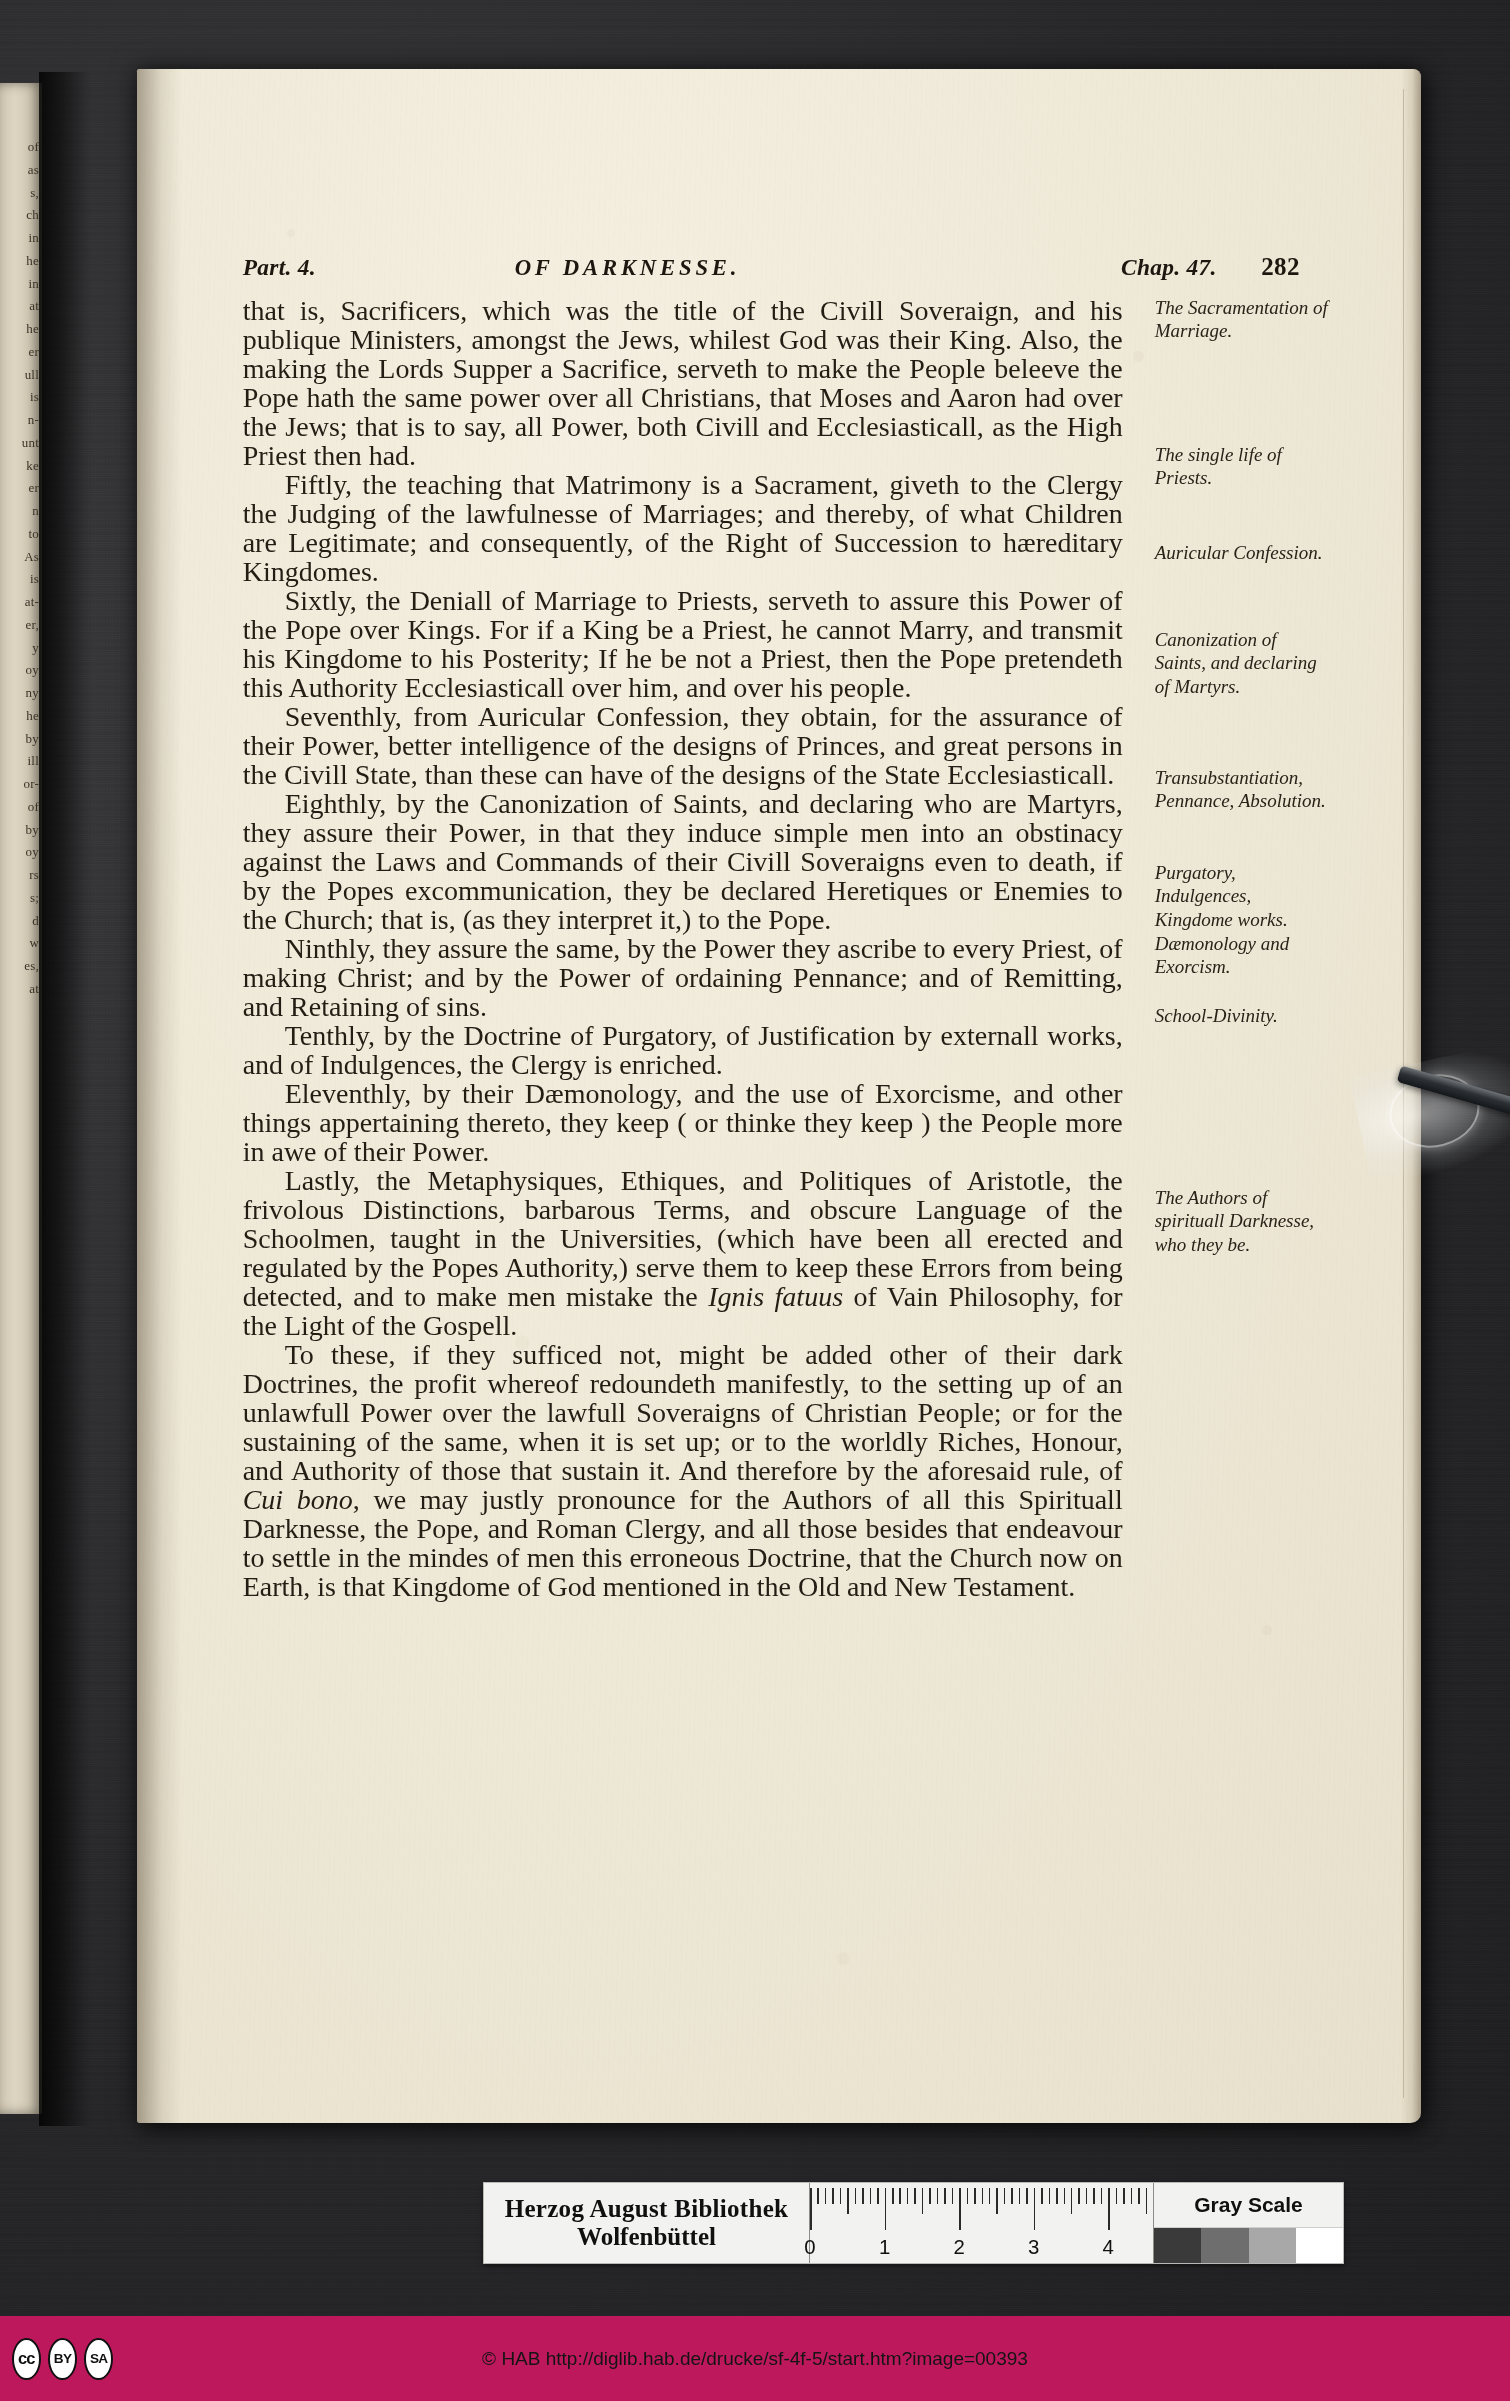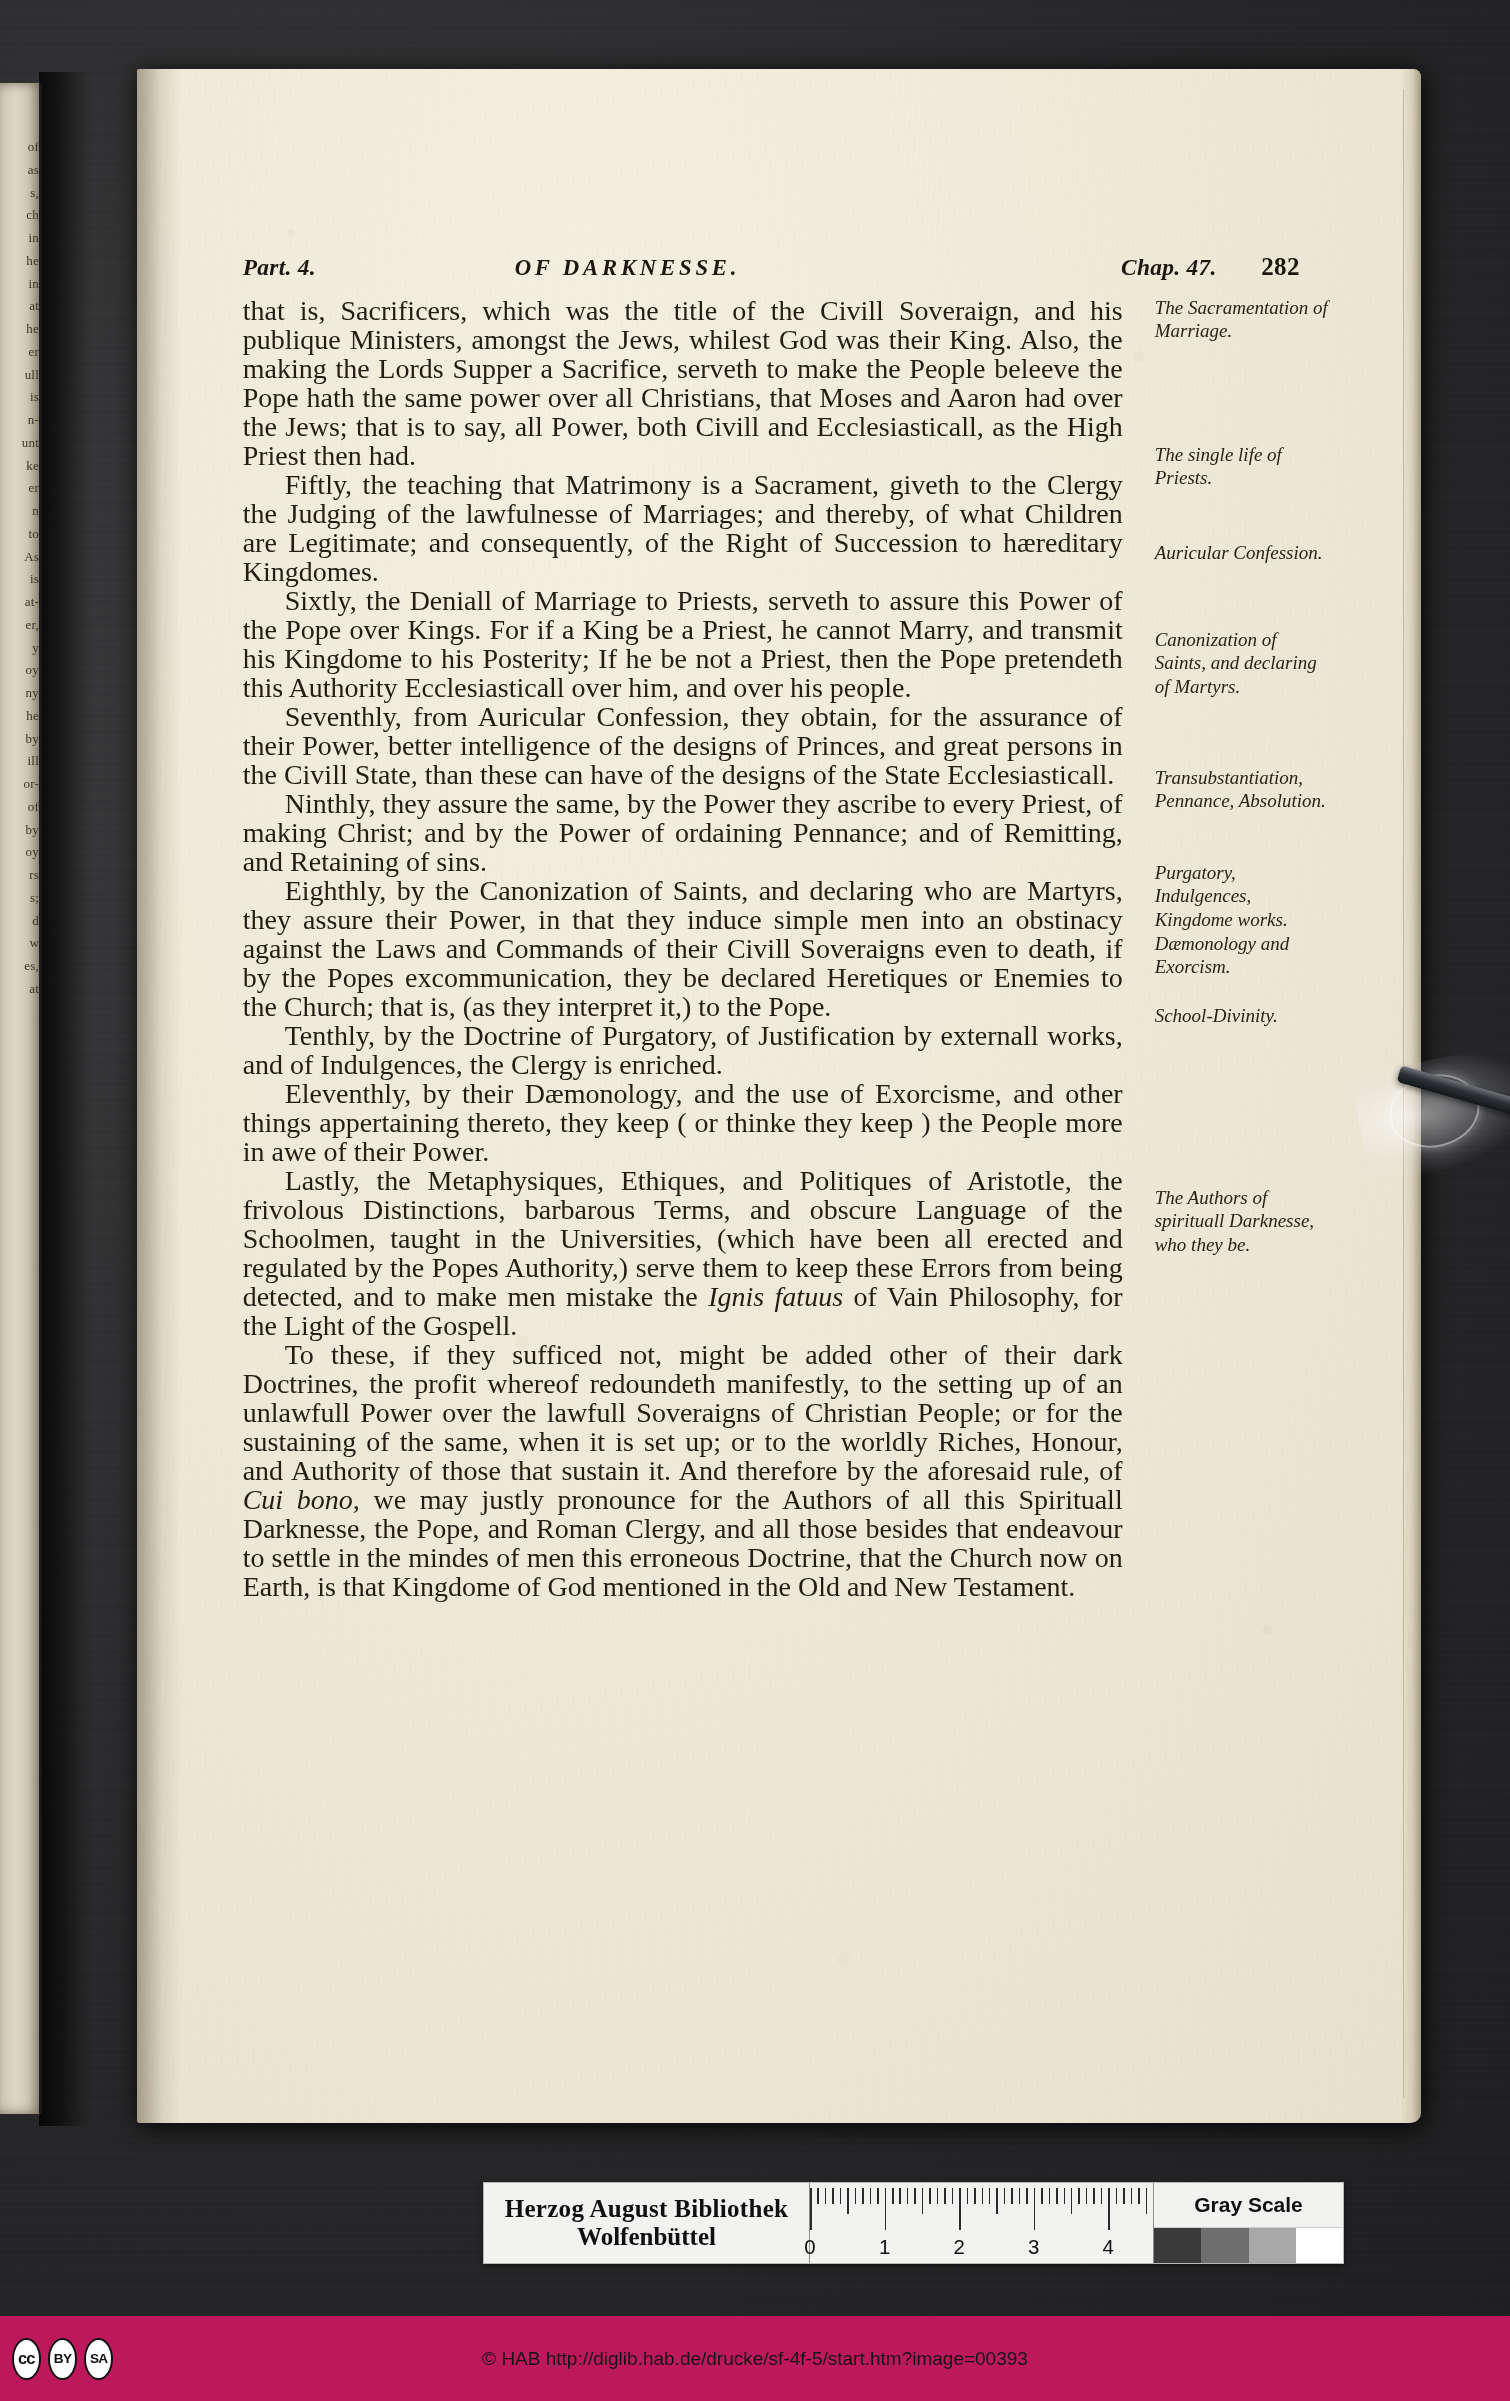--- a/index.html
+++ b/index.html
@@ -295,22 +295,22 @@
       <span class="rh-title">OF DARKNESSE.</span>
       <span class="rh-chap">Chap. 47.</span>
       <span class="rh-folio">282</span>
     </div>
 
     <div id="body-col">
         <p class="">that is, Sacrificers, which was the title of the Civill Soveraign, and his publique Ministers, amongst the Jews, whilest God was their King. Also, the making the Lords Supper a Sacrifice, serveth to make the People beleeve the Pope hath the same power over all Christians, that Moses and Aaron had over the Jews; that is to say, all Power, both Civill and Ecclesiasticall, as the High Priest then had.</p>
         <p class="indent">Fiftly, the teaching that Matrimony is a Sacrament, giveth to the Clergy the Judging of the lawfulnesse of Marriages; and thereby, of what Children are Legitimate; and consequently, of the Right of Succession to hæreditary Kingdomes.</p>
         <p class="indent">Sixtly, the Deniall of Marriage to Priests, serveth to assure this Power of the Pope over Kings. For if a King be a Priest, he cannot Marry, and transmit his Kingdome to his Posterity; If he be not a Priest, then the Pope pretendeth this Authority Ecclesiasticall over him, and over his people.</p>
         <p class="indent">Seventhly, from Auricular Confession, they obtain, for the assurance of their Power, better intelligence of the designs of Princes, and great persons in the Civill State, than these can have of the designs of the State Ecclesiasticall.</p>
+        <p class="indent">Eighthly, by the Canonization of Saints, and declaring who are Martyrs, they assure their Power, in that they induce simple men into an obstinacy against the Laws and Commands of their Civill Soveraigns even to death, if by the Popes excommunication, they be declared Heretiques or Enemies to the Church; that is, (as they interpret it,) to the Pope.</p>
         <p class="indent">Ninthly, they assure the same, by the Power they ascribe to every Priest, of making Christ; and by the Power of ordaining Pennance; and of Remitting, and Retaining of sins.</p>
-        <p class="indent">Eighthly, by the Canonization of Saints, and declaring who are Martyrs, they assure their Power, in that they induce simple men into an obstinacy against the Laws and Commands of their Civill Soveraigns even to death, if by the Popes excommunication, they be declared Heretiques or Enemies to the Church; that is, (as they interpret it,) to the Pope.</p>
         <p class="indent">Tenthly, by the Doctrine of Purgatory, of Justification by externall works, and of Indulgences, the Clergy is enriched.</p>
         <p class="indent">Eleventhly, by their Dæmonology, and the use of Exorcisme, and other things appertaining thereto, they keep ( or thinke they keep ) the People more in awe of their Power.</p>
         <p class="indent">Lastly, the Metaphysiques, Ethiques, and Politiques of Aristotle, the frivolous Distinctions, barbarous Terms, and obscure Language of the Schoolmen, taught in the Universities, (which have been all erected and regulated by the Popes Authority,) serve them to keep these Errors from being detected, and to make men mistake the <span class="it">Ignis fatuus</span> of Vain Philosophy, for the Light of the Gospell.</p>
         <p class="indent">To these, if they sufficed not, might be added other of their dark Doctrines, the profit whereof redoundeth manifestly, to the setting up of an unlawfull Power over the lawfull Soveraigns of Christian People; or for the sustaining of the same, when it is set up; or to the worldly Riches, Honour, and Authority of those that sustain it. And therefore by the aforesaid rule, of <span class="it">Cui bono</span>, we may justly pronounce for the Authors of all this Spirituall Darknesse, the Pope, and Roman Clergy, and all those besides that endeavour to settle in the mindes of men this erroneous Doctrine, that the Church now on Earth, is that Kingdome of God mentioned in the Old and New Testament.</p>
       </div>
 
     <div id="margin-col">
         <div class="gloss" style="top: 0px;">The Sacramentation of Marriage.</div>
         <div class="gloss" style="top: 147px;">The single life of Priests.</div>
         <div class="gloss" style="top: 245px;">Auricular Confession.</div>

